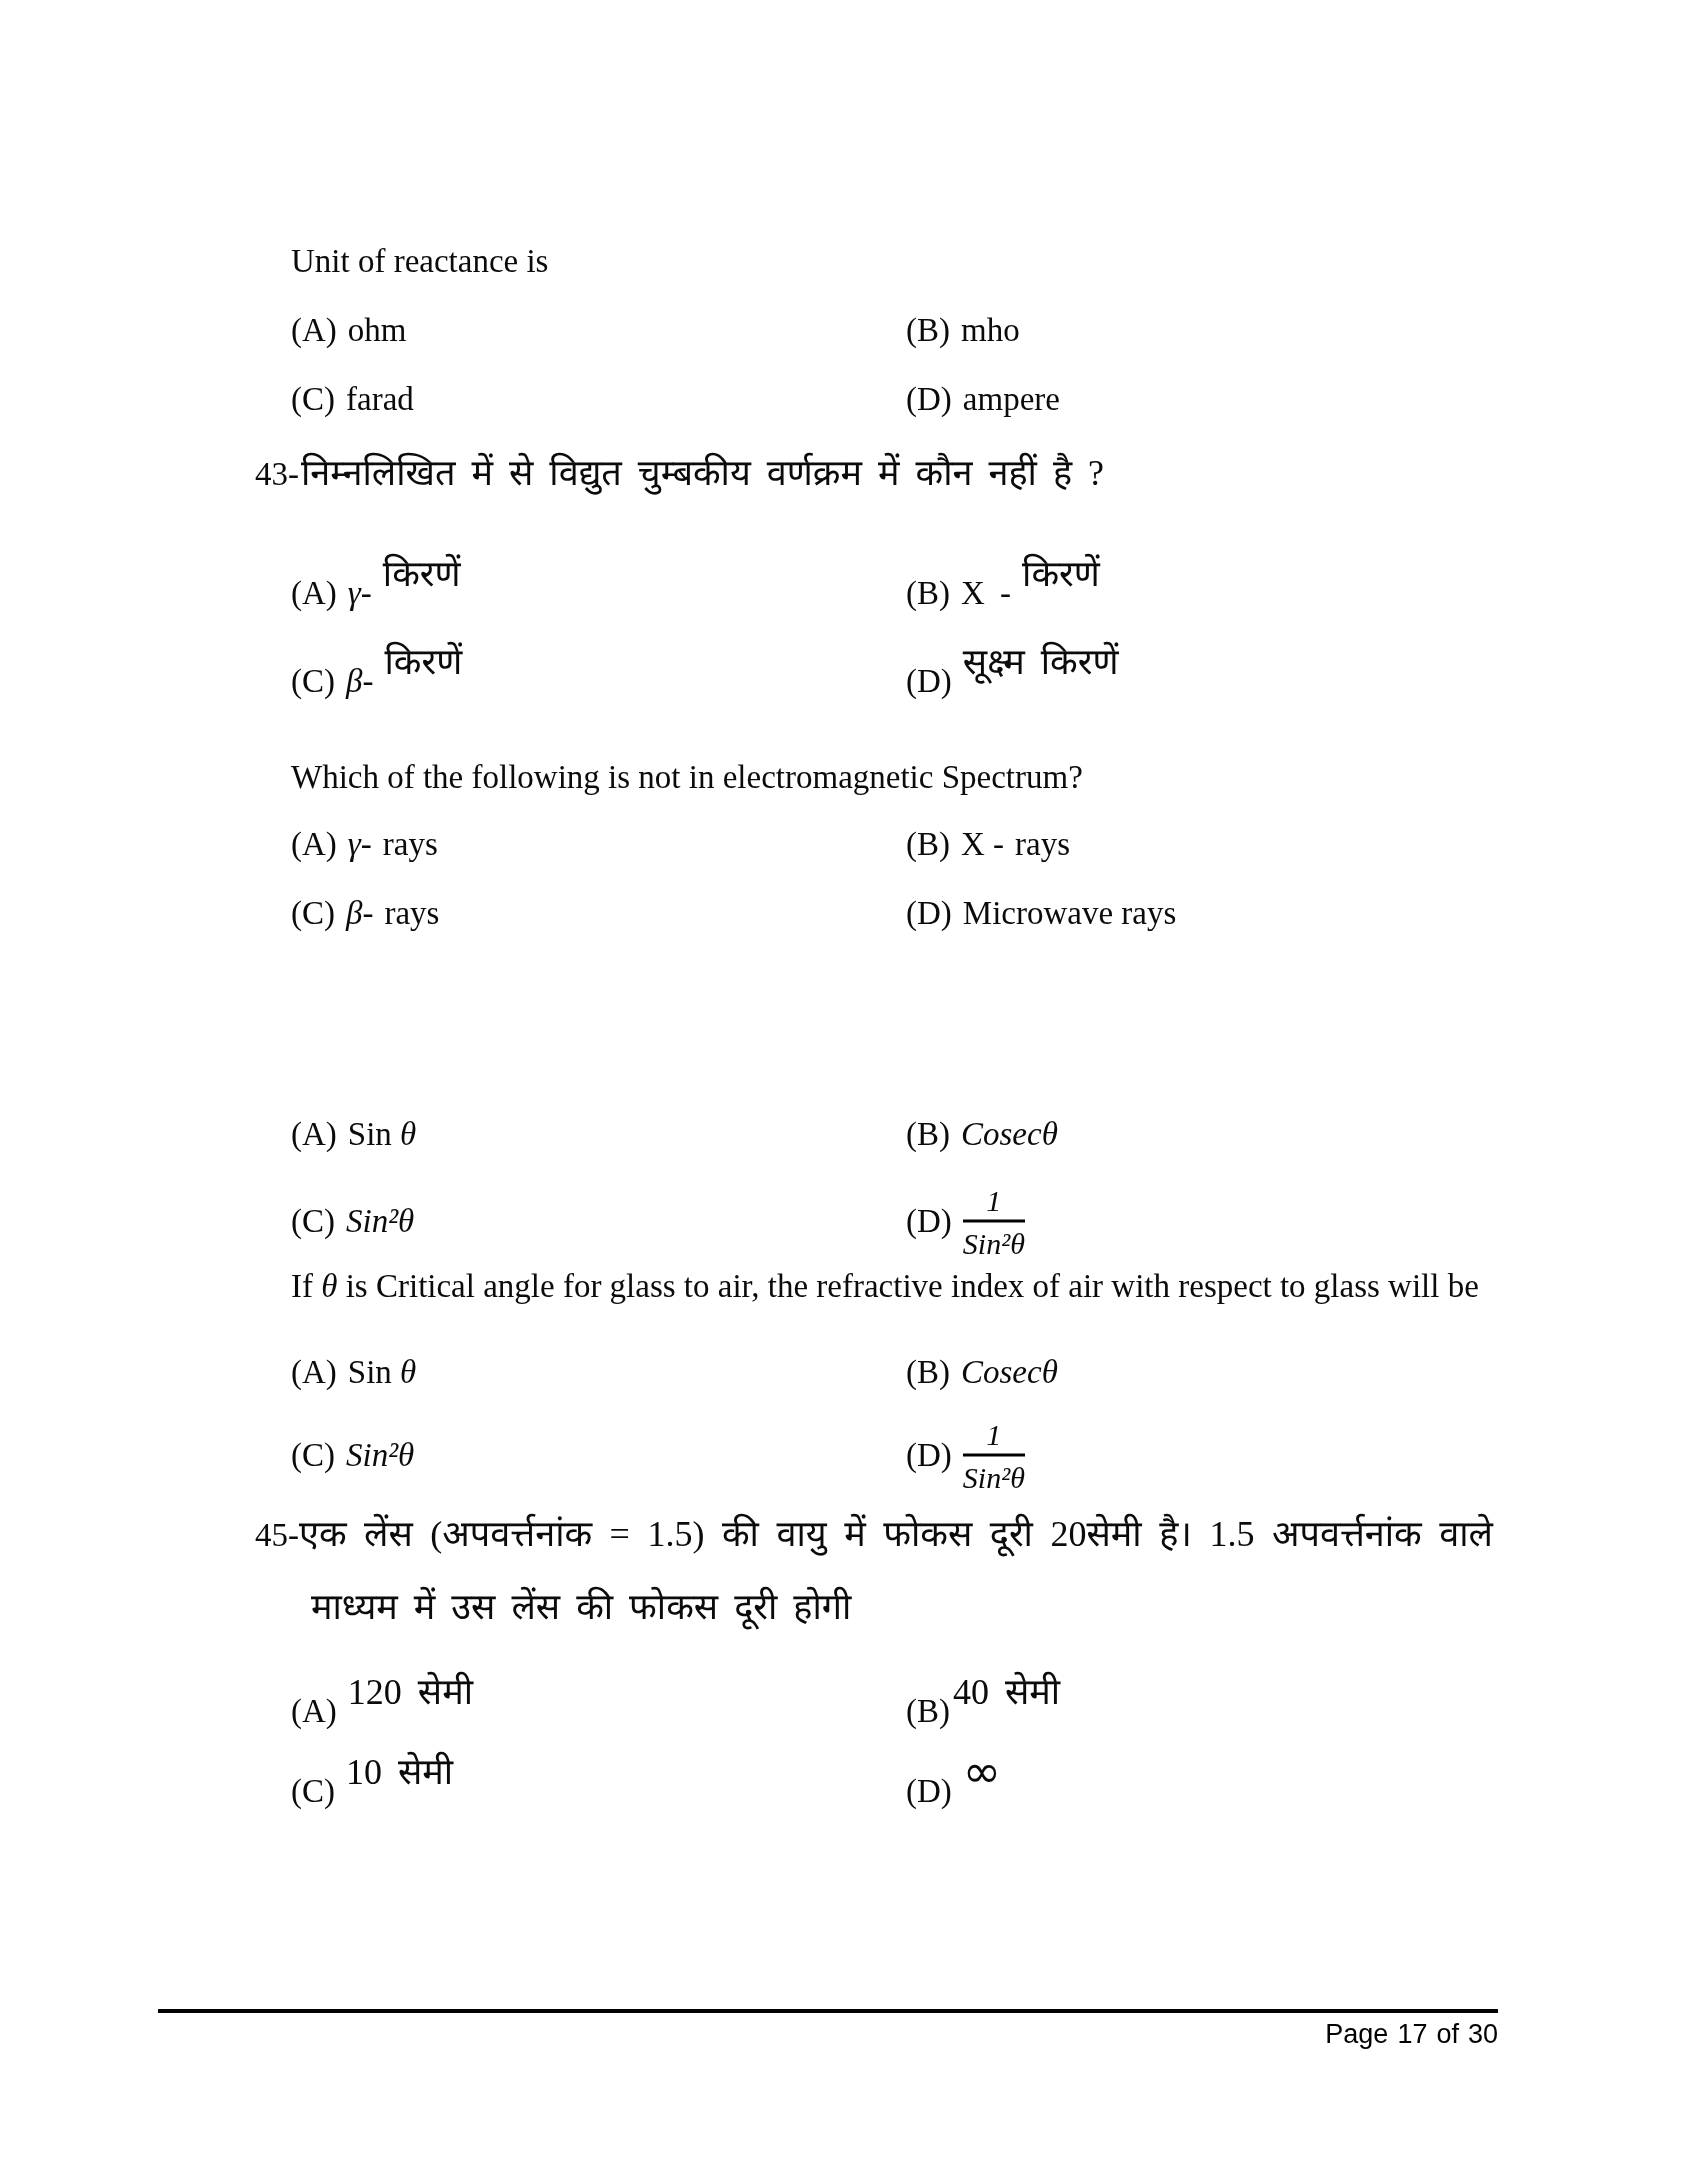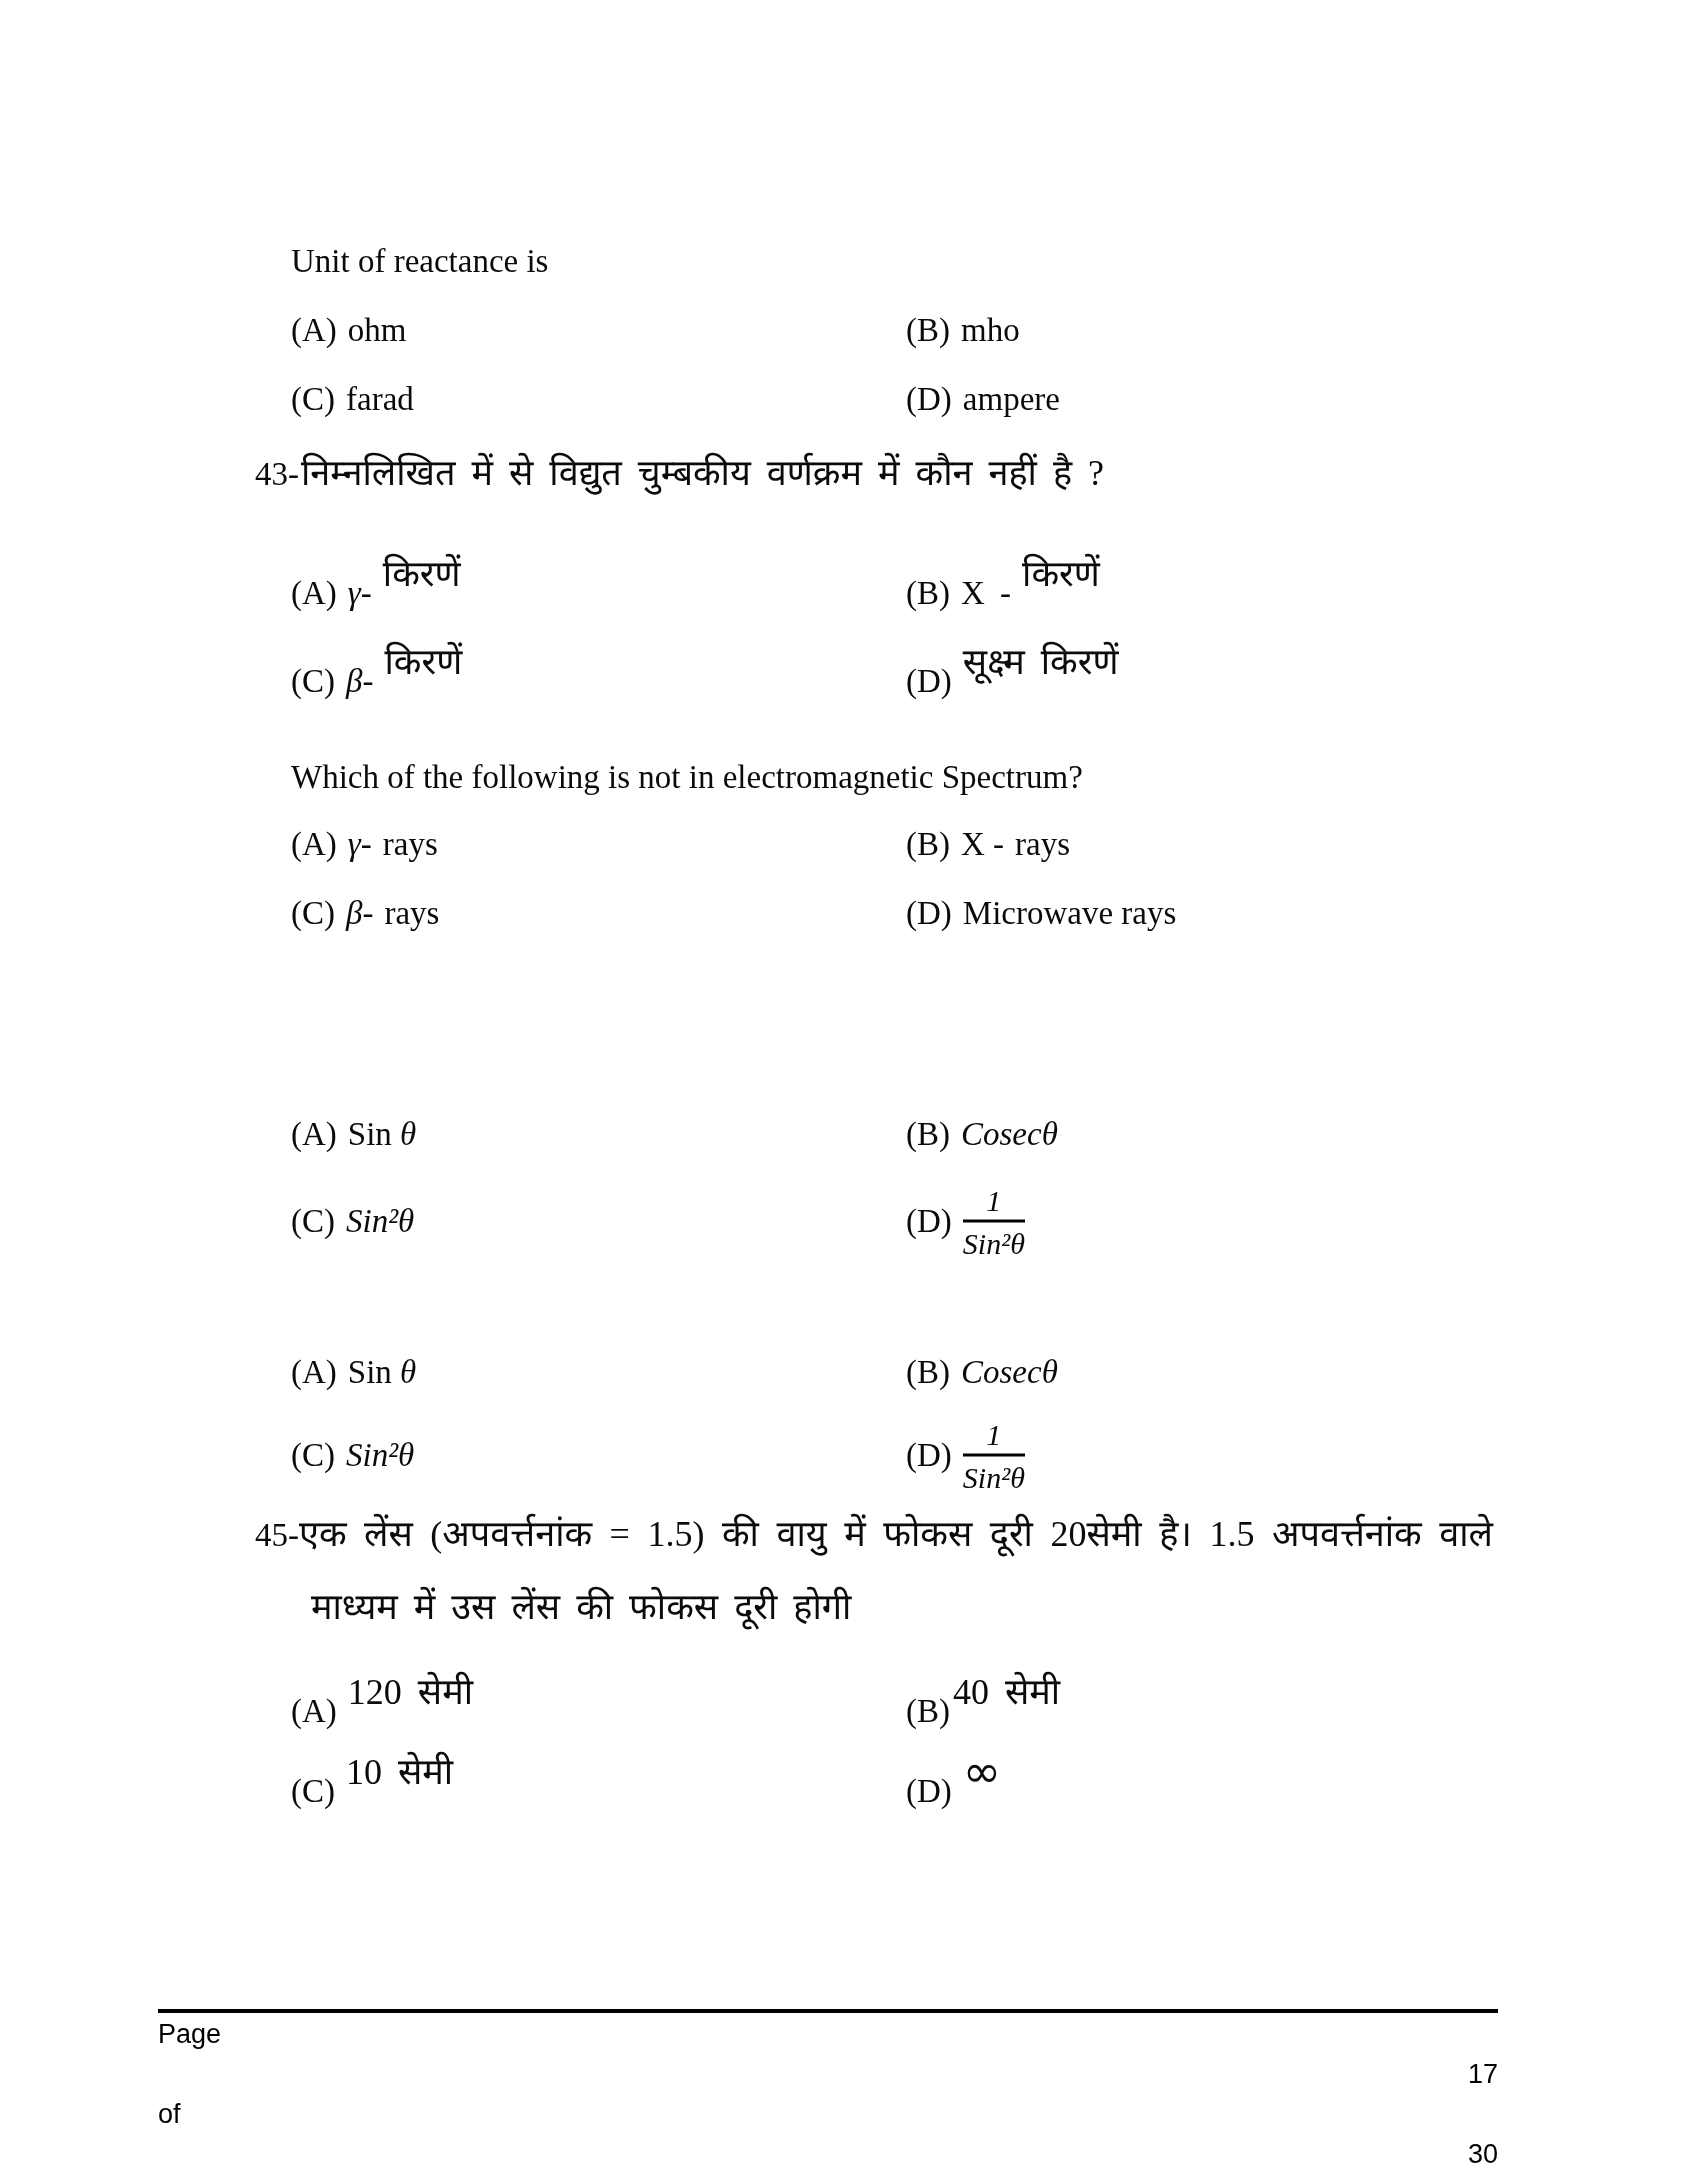--- a/index.html
+++ b/index.html
@@ -26,21 +26,21 @@
   .frac{display:inline-block;text-align:center;vertical-align:middle;font-size:30px;}
   .frac .num{display:block;border-bottom:3px solid #000;padding:0 12px 4px;line-height:1.05;}
   .frac .den{display:block;padding-top:5px;line-height:1.05;}
   .jline{position:absolute;left:255px;width:1238px;text-align:justify;text-align-last:justify;white-space:normal;}
   .line2{position:absolute;left:297px;white-space:nowrap;margin-left:14px;}
   .inf{font-size:46px;line-height:0.9;font-family:"DejaVu Sans",sans-serif;}
   .footer-rule{position:absolute;left:158px;top:2009px;width:1340px;height:3.5px;background:#000;}
   .footer{
     position:absolute;left:158px;top:2019px;width:1340px;
     display:flex;justify-content:flex-end;gap:9px;
-    font-family:"Liberation Sans",sans-serif;font-size:27px;color:#000;flex-direction:column;
+    font-family:"Liberation Sans",sans-serif;font-size:27px;color:#000;
   }
   .footer .bold{font-weight:normal;text-align:right;}
 </style>
 </head>
 <body>
 
 <div class="page">
 
   <div class="entext en" style="top:203px">Unit of reactance is</div>
 
@@ -141,20 +141,25 @@
     </div>
     <div class="opt c2">
       <span class="lbl">(D)</span>
       <span class="frac">
         <span class="num mit">1</span>
         <span class="den mit">Sin²θ</span>
       </span>
     </div>
   </div>
 
+  <div class="entext en" style="top:1228px">
+    <span>If</span>
+    <span class="mit">θ</span>
+    <span>is Critical angle for glass to air, the refractive index of air with respect to glass will be</span>
+  </div>
 
   <div class="row en" style="top:1285px">
     <div class="opt c1">
       <span class="lbl">(A)</span>
       <span>
         <span>Sin</span>
         <span class="mit">θ</span>
       </span>
     </div>
     <div class="opt c2">

